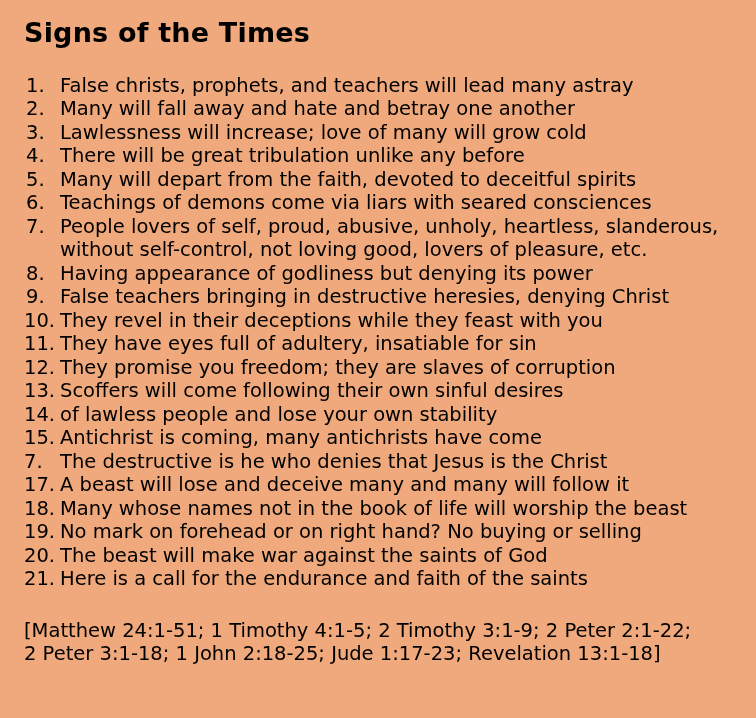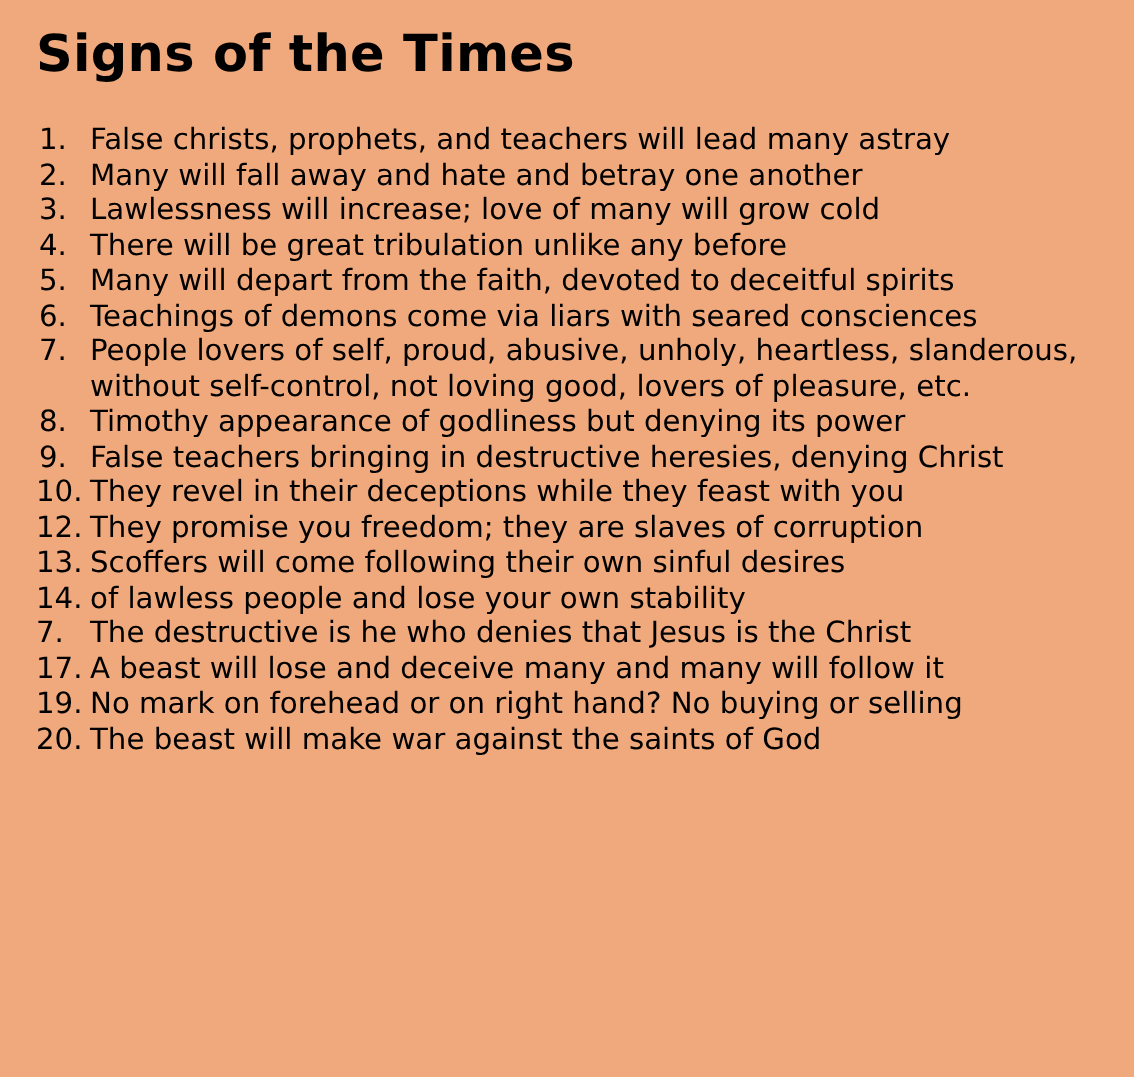--- a/index.html
+++ b/index.html
@@ -14,21 +14,21 @@
     color: #000000;
     overflow: hidden;
   }
   .page {
     box-sizing: border-box;
     width: 756px;
     height: 718px;
     padding: 18px 20px 0 24px;
   }
   .title {
-    font-size: 34px;
+    font-size: 27px;
     font-weight: bold;
     letter-spacing: 0.2px;
     margin: 0 0 26px 0;
     line-height: 1.1;
   }
   ol.signs {
     list-style: none;
     margin: 0;
     padding: 0;
   }
@@ -95,54 +95,74 @@
     <li>
       <span class="num">6.</span>
       <span class="txt"><span>Teachings of demons come via liars with seared consciences</span></span>
     </li>
     <li>
       <span class="num">7.</span>
       <span class="txt"><span>People lovers of self, proud, abusive, unholy, heartless, slanderous,</span><span class="cont">without self-control, not loving good, lovers of pleasure, etc.</span></span>
     </li>
     <li>
       <span class="num">8.</span>
-      <span class="txt"><span>Timothy appearance of godliness but denying its power</span></span>
+      <span class="txt"><span>Having appearance of godliness but denying its power</span></span>
     </li>
     <li>
       <span class="num">9.</span>
       <span class="txt"><span>False teachers bringing in destructive heresies, denying Christ</span></span>
     </li>
     <li class="wide">
       <span class="num">10.</span>
       <span class="txt"><span>They revel in their deceptions while they feast with you</span></span>
+    </li>
+    <li class="wide">
+      <span class="num">11.</span>
+      <span class="txt"><span>They have eyes full of adultery, insatiable for sin</span></span>
     </li>
     <li class="wide">
       <span class="num">12.</span>
       <span class="txt"><span>They promise you freedom; they are slaves of corruption</span></span>
     </li>
     <li class="wide">
       <span class="num">13.</span>
       <span class="txt"><span>Scoffers will come following their own sinful desires</span></span>
     </li>
     <li class="wide">
       <span class="num">14.</span>
       <span class="txt"><span class="cont">of lawless people and lose your own stability</span></span>
     </li>
     <li class="wide">
+      <span class="num">15.</span>
+      <span class="txt"><span>Antichrist is coming, many antichrists have come</span></span>
+    </li>
+    <li class="wide">
       <span class="num">7.</span>
       <span class="txt"><span>The destructive is he who denies that Jesus is the Christ</span></span>
     </li>
     <li class="wide">
       <span class="num">17.</span>
       <span class="txt"><span>A beast will lose and deceive many and many will follow it</span></span>
+    </li>
+    <li class="wide">
+      <span class="num">18.</span>
+      <span class="txt"><span>Many whose names not in the book of life will worship the beast</span></span>
     </li>
     <li class="wide">
       <span class="num">19.</span>
       <span class="txt"><span>No mark on forehead or on right hand? No buying or selling</span></span>
     </li>
     <li class="wide">
       <span class="num">20.</span>
       <span class="txt"><span>The beast will make war against the saints of God</span></span>
     </li>
+    <li class="wide">
+      <span class="num">21.</span>
+      <span class="txt"><span>Here is a call for the endurance and faith of the saints</span></span>
+    </li>
   </ol>
 
+  <div class="refs">
+    <div>[Matthew 24:1-51; 1 Timothy 4:1-5; 2 Timothy 3:1-9; 2 Peter 2:1-22;</div>
+    <div>2 Peter 3:1-18; 1 John 2:18-25; Jude 1:17-23; Revelation 13:1-18]</div>
+  </div>
 
 </div>
 
 </body></html>

